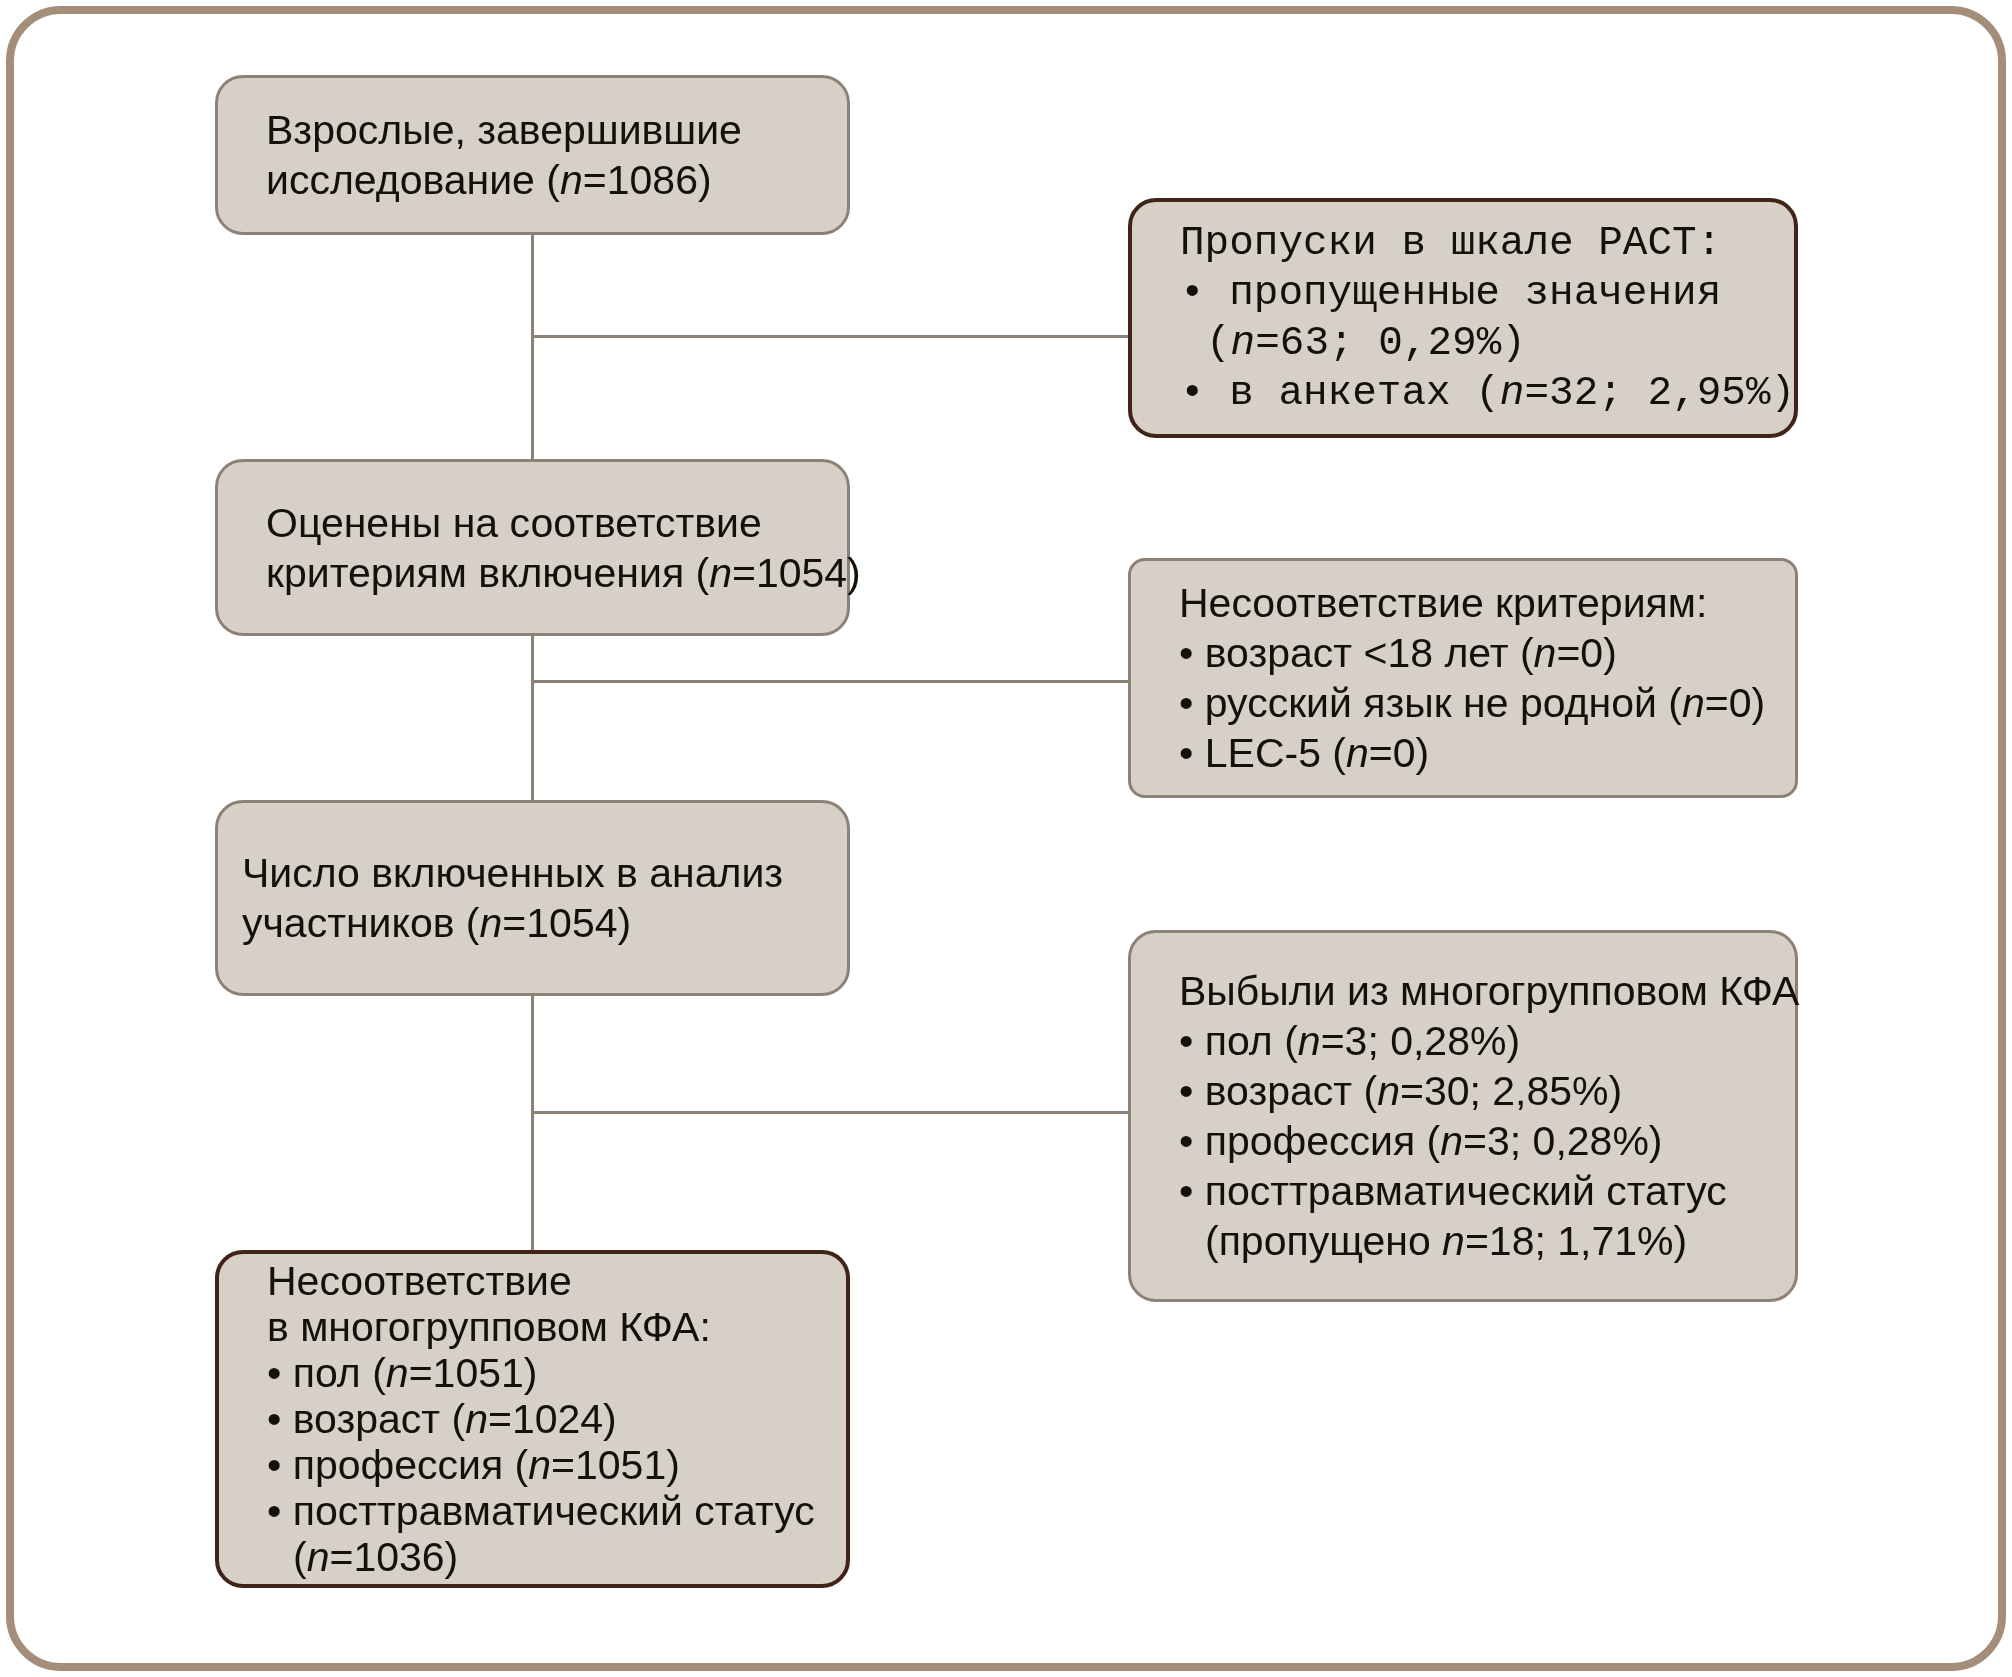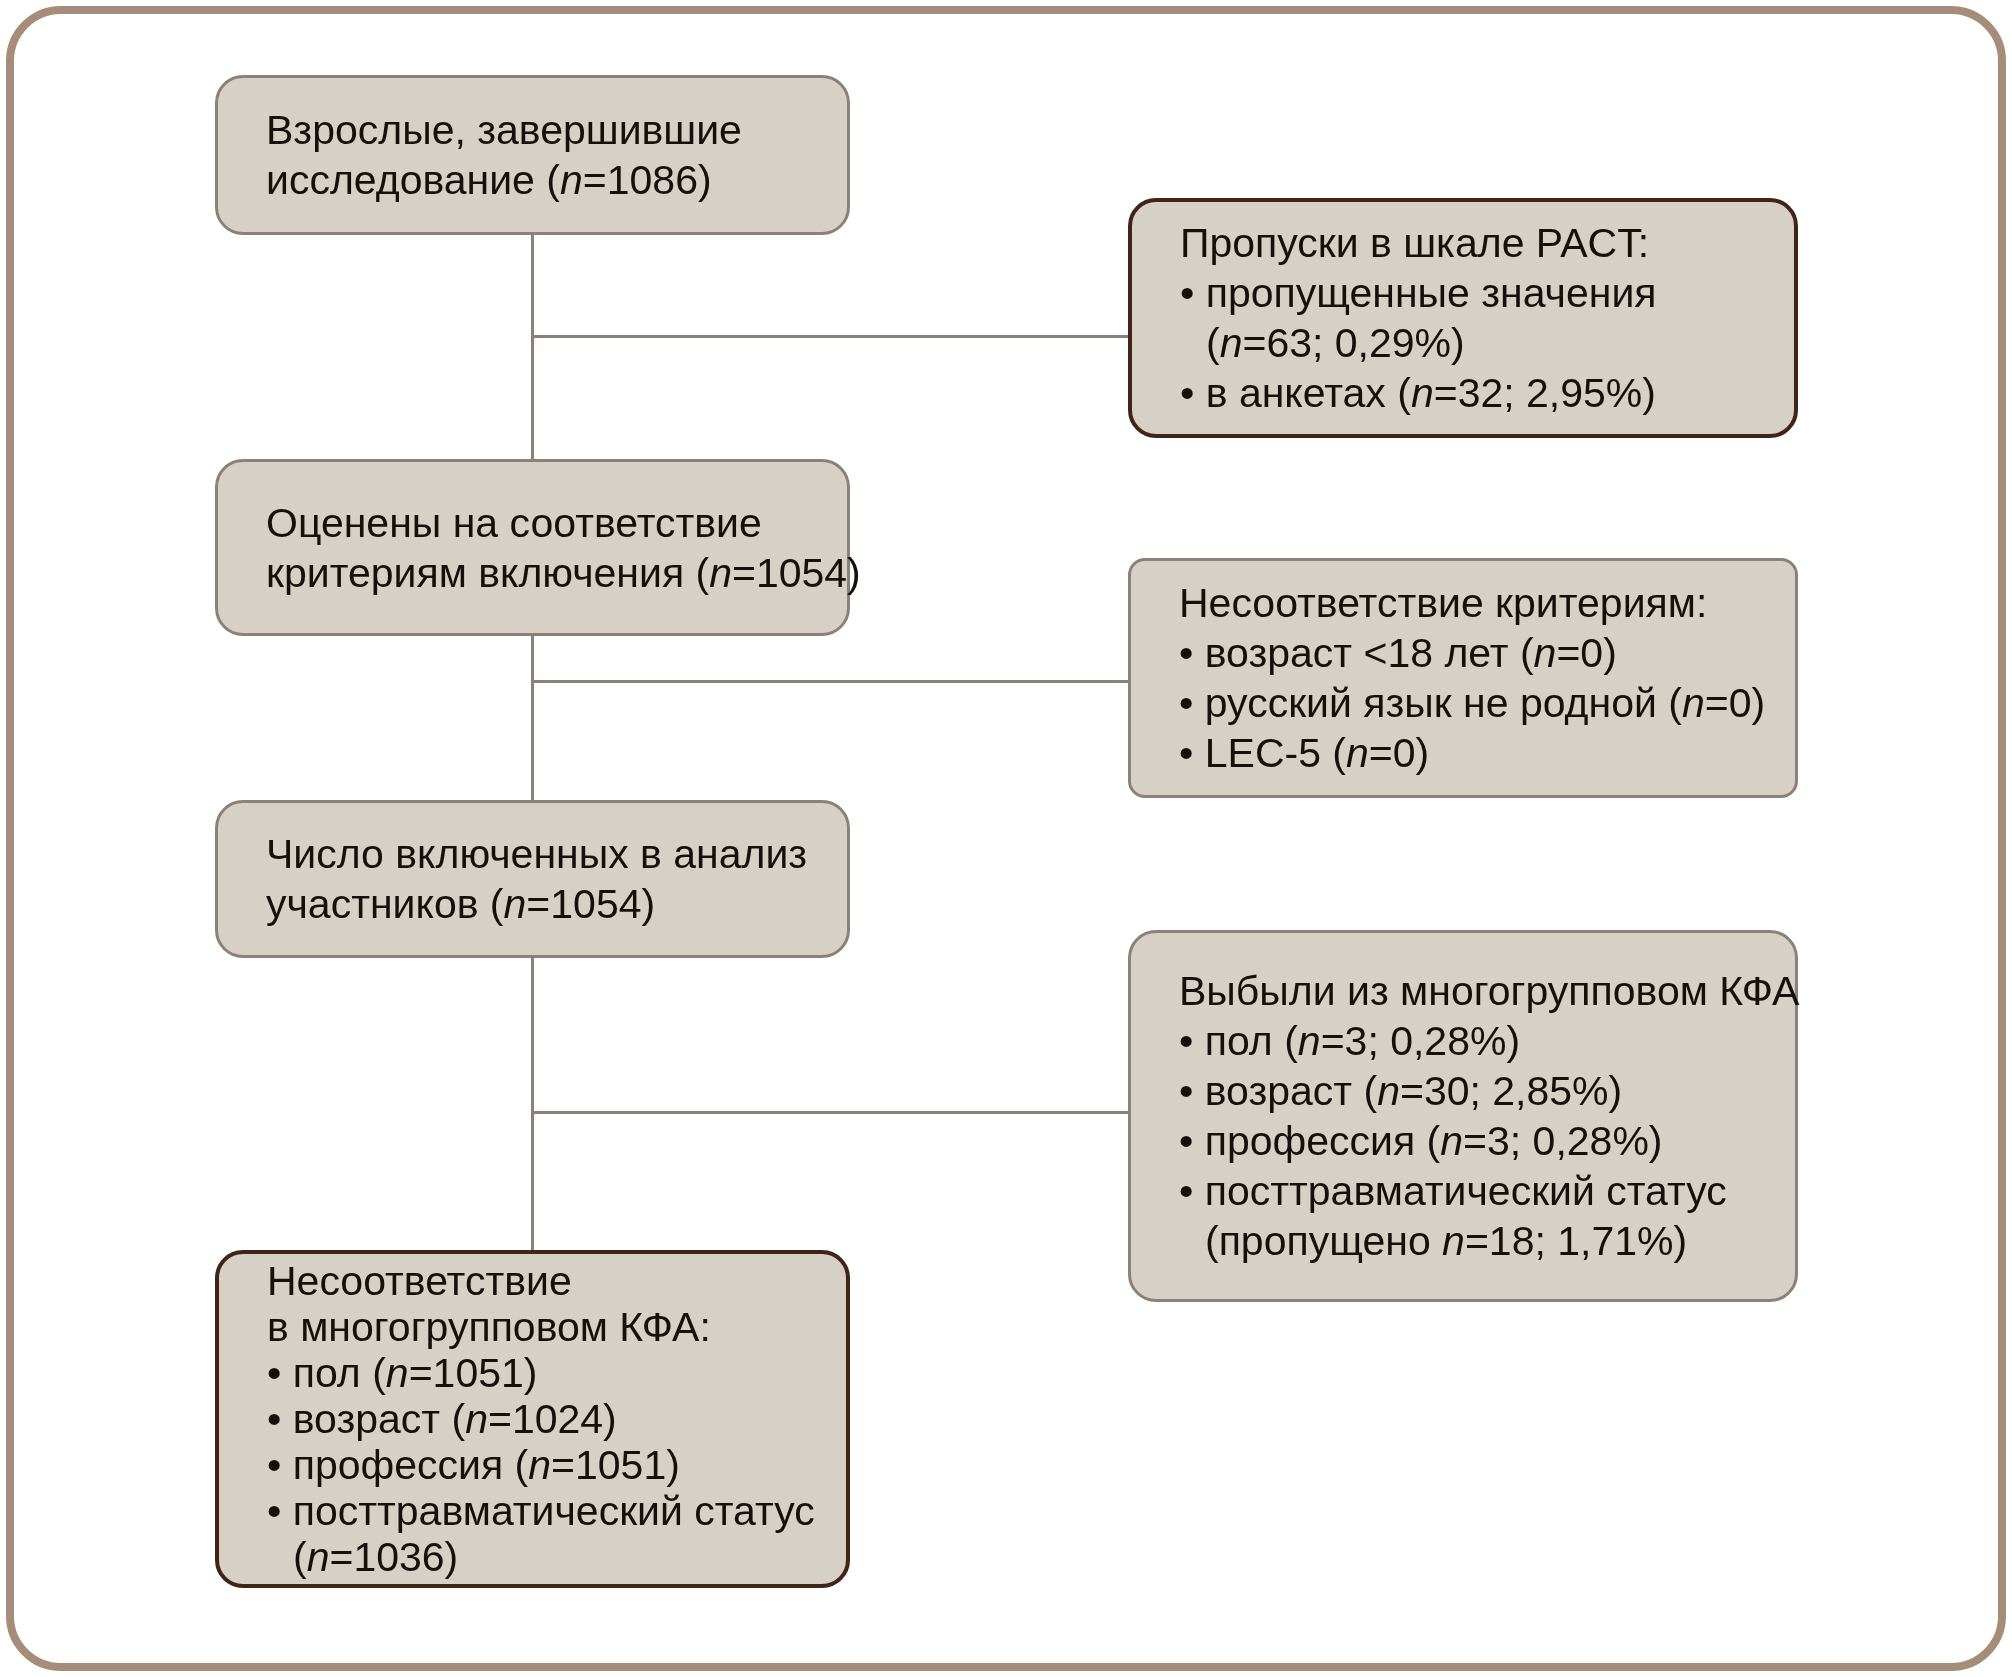--- a/index.html
+++ b/index.html
@@ -20,24 +20,24 @@
   .box{position:absolute;background:var(--fill);border-radius:28px;
        box-sizing:border-box;display:flex;flex-direction:column;
        justify-content:center;color:var(--text);
        font-size:41px;line-height:50px;
        padding:10px 36px 10px 48px;}
   .box.gray{border:3px solid var(--bgray);}
   .box.maroon{border:4px solid var(--bmaroon);}
   .box.left{left:215px;width:635px;}
   .box.right{left:1128px;width:670px;}
   .box-l1{top:75px;height:160px;}
-  .box-r1{top:198px;height:240px;}
+  .box-r1{top:198px;height:240px;font-family:Liberation Mono, monospace;}
   .box-l2{top:459px;height:177px;}
   .box-r2{top:558px;height:240px;border-radius:17px;}
-  .box-l3{top:800px;height:158px;}
+  .box-l3{top:800px;height:196px;padding-left:24px;}
   .box-r3{top:930px;height:372px;}
   .box-l4{top:1250px;height:338px;line-height:46px;}
   
   .line{white-space:nowrap;}
   .line.bullet{padding-left:30px;text-indent:-30px;}
   .line.cont{padding-left:26px;}
   .line i{font-style:italic;}
 </style>
 </head>
 <body style="--frame: #a58e79; --fill: #d7d0c7; --bgray: #8c8176; --bmaroon: #402418; --connector: #8c8176; --text: #14110d; background: rgb(255, 255, 255);">

